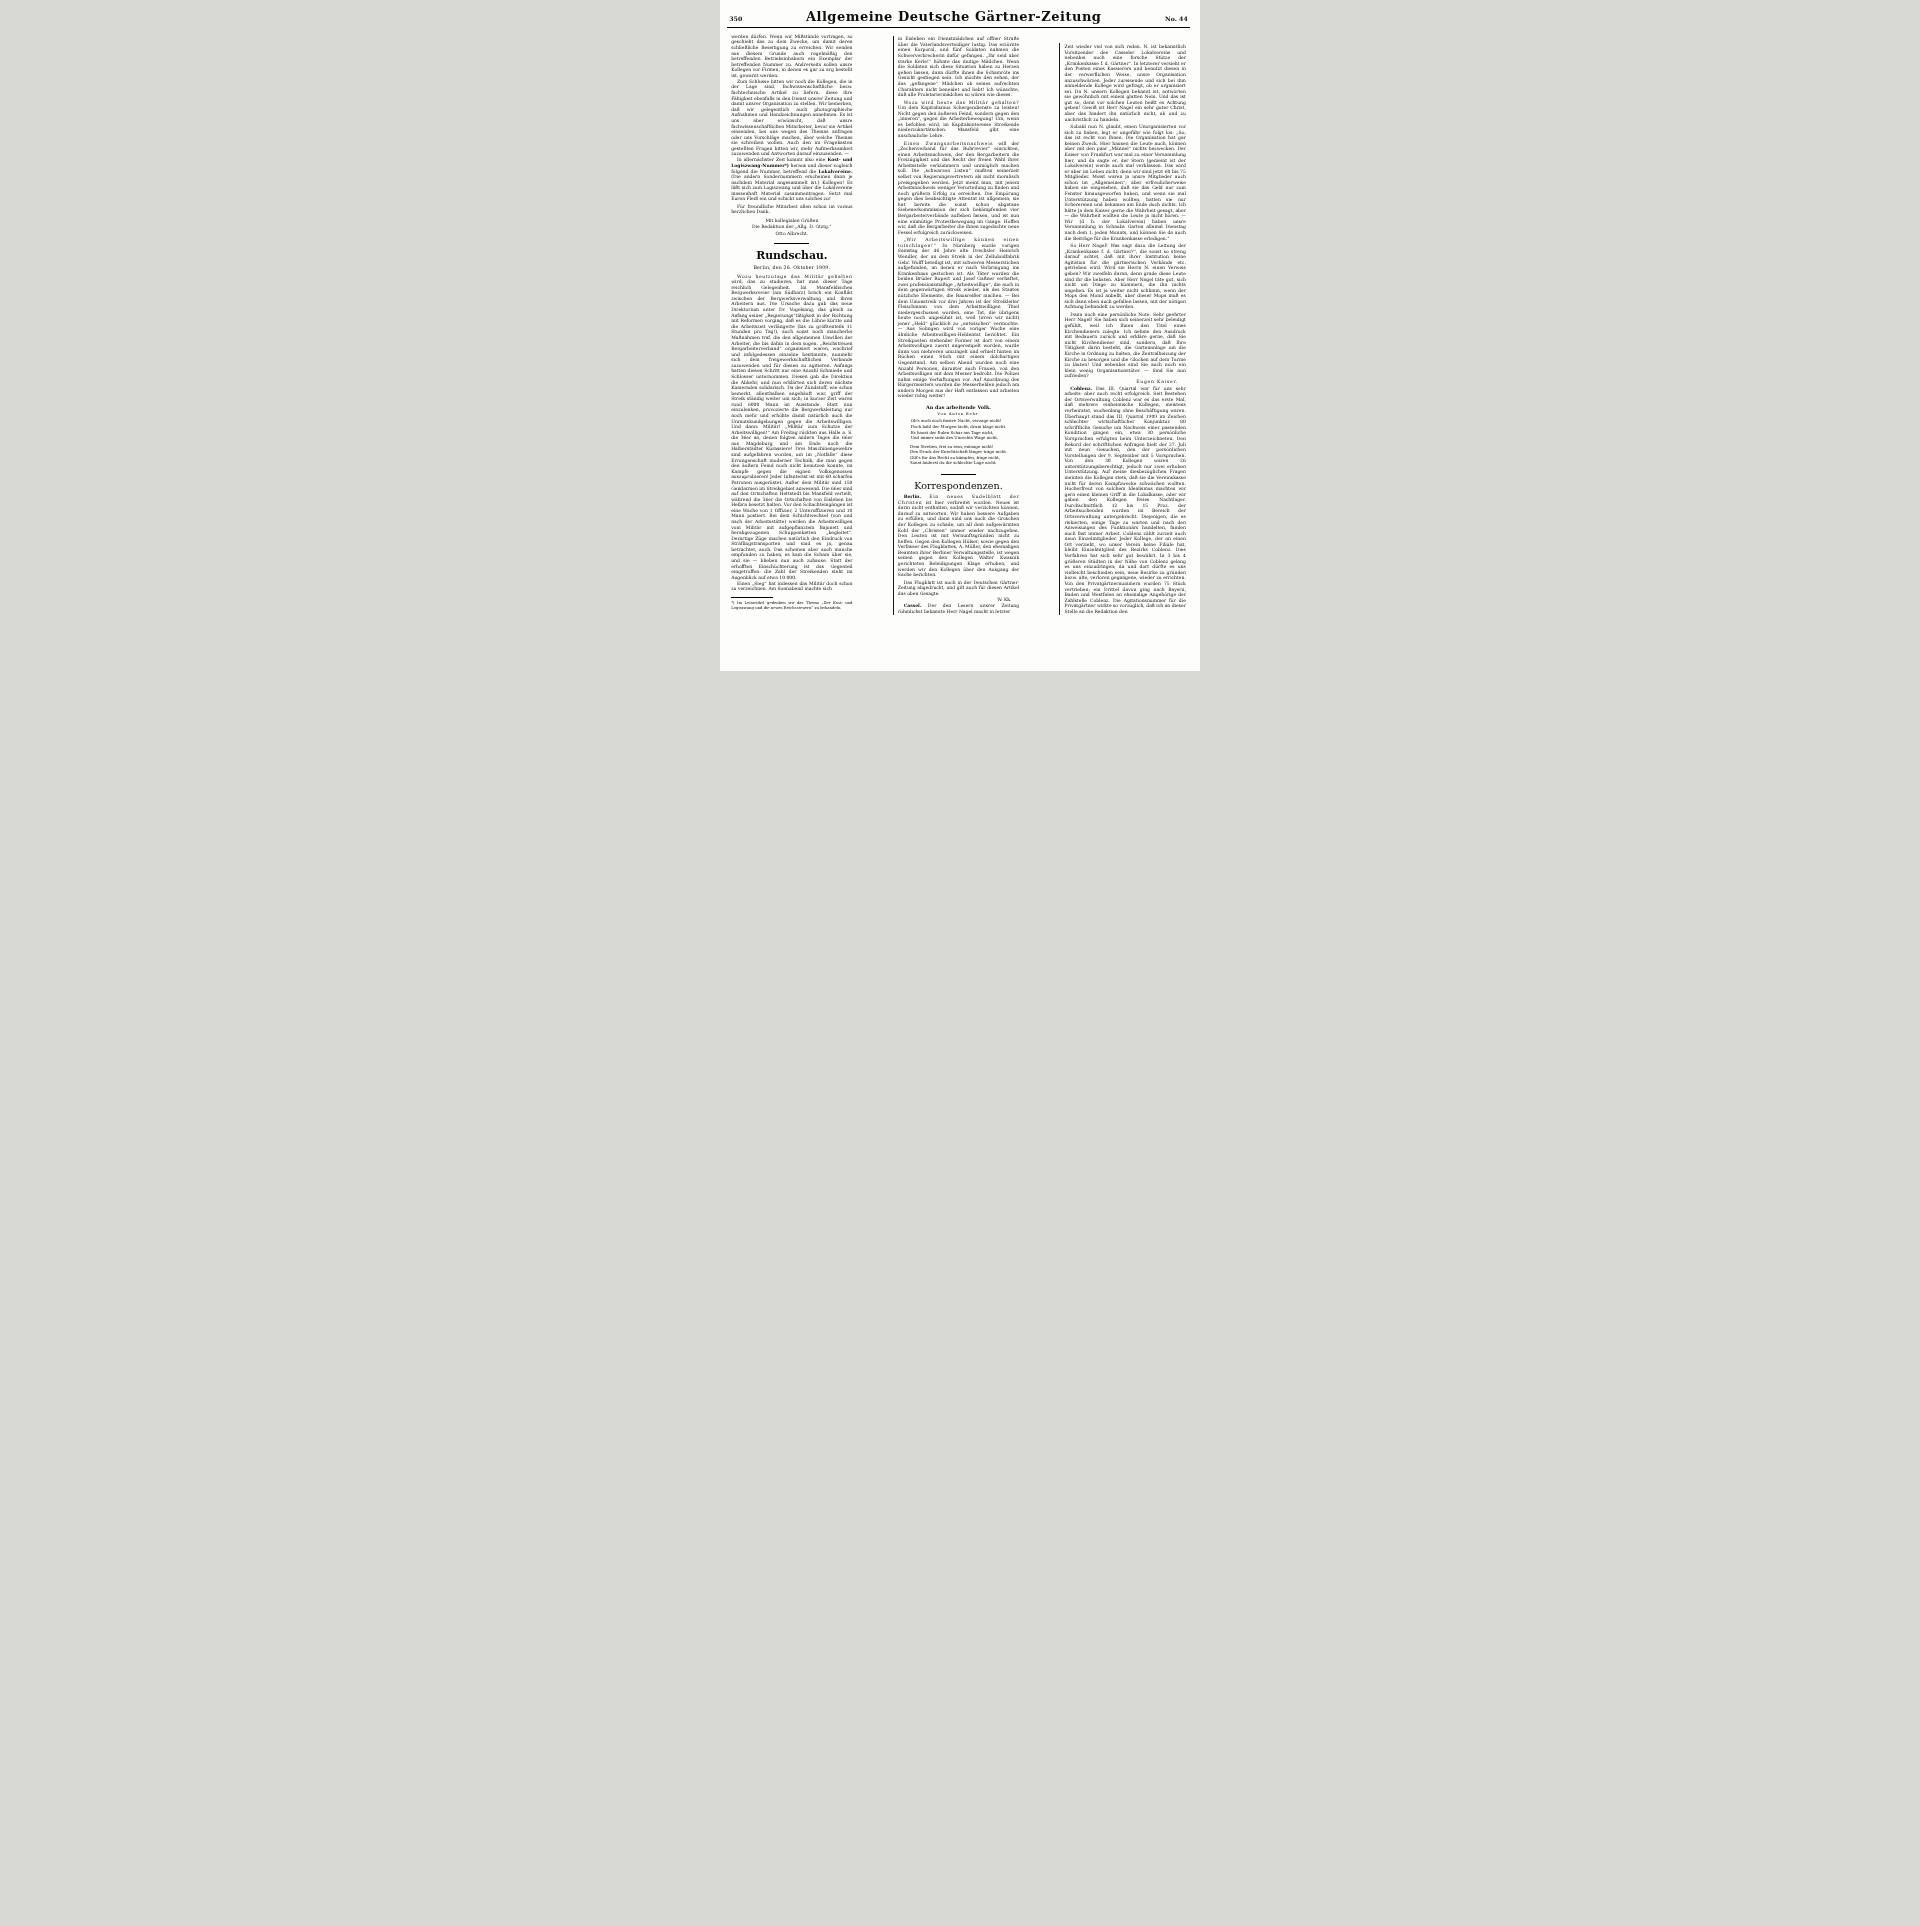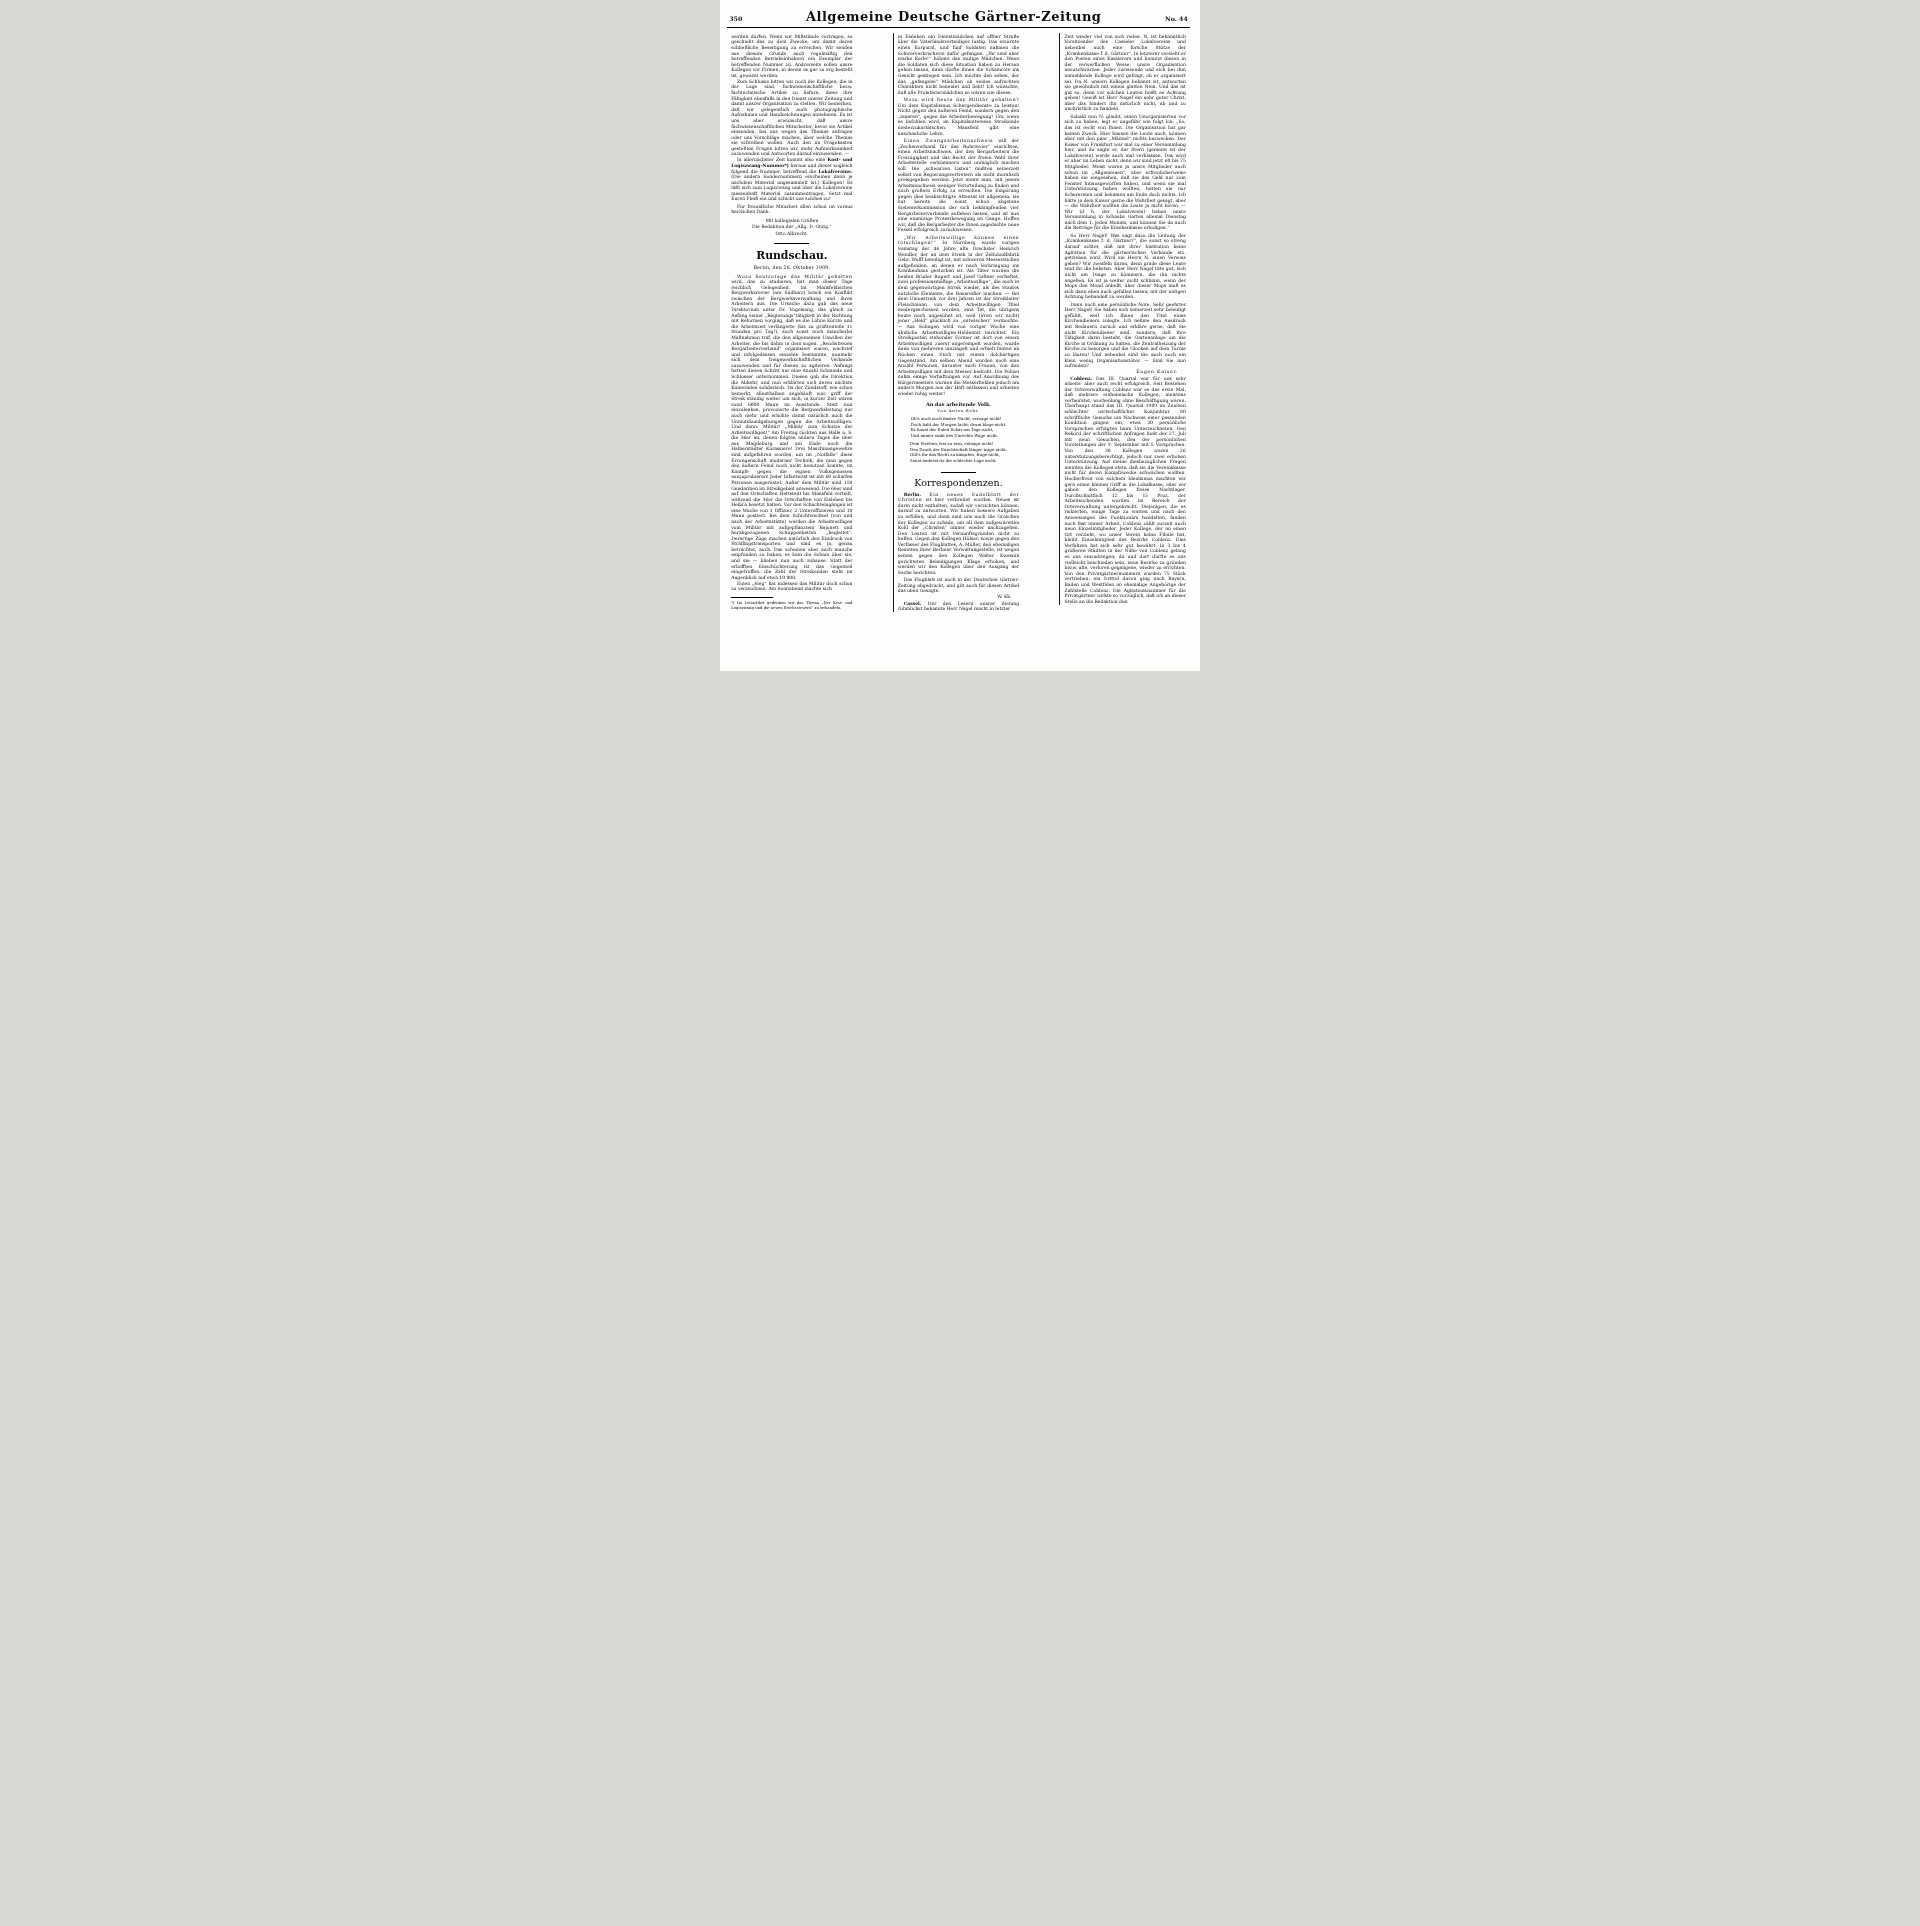--- a/index.html
+++ b/index.html
@@ -13,21 +13,21 @@
     box-sizing:border-box;
     padding:8.5px 10px 23px 7px;
   }
   
   .header { display:flex; justify-content:space-between; align-items:baseline; padding:0 2.3px 3.1px 2.3px; }
   .pageno  { font-size:6.2px; font-weight:bold; }
   .masthead{ font-size:13px; font-weight:bold; letter-spacing:0.5px; }
   .issue   { font-size:6.2px; font-weight:bold; }
   .header-rule { height:1.9px; background:#000; margin:0 0 4.6px 0; }
   
-  .cols { display:flex; align-items:flex-start;gap:36px; }
+  .cols { display:flex; align-items:flex-end;gap:36px; }
   .col  { flex:1 1 0; padding:0.8px 4.2px 0 4.2px; min-width:0; }
   .col + .col { border-left:0.6px solid #161616; }
   
   .p { font-size:4.5px; line-height:1.24; text-align:justify; margin:0 0 0.4px 0; text-indent:5.8px; }
   .p.cont { text-indent:0; }
   .p.gap  { margin-top:1.9px; }
   .b  { font-weight:bold; }
   .sp { letter-spacing:0.6px; }
   
   .closing { text-align:center; font-size:4.5px; line-height:1.5; margin-top:2.7px; }

